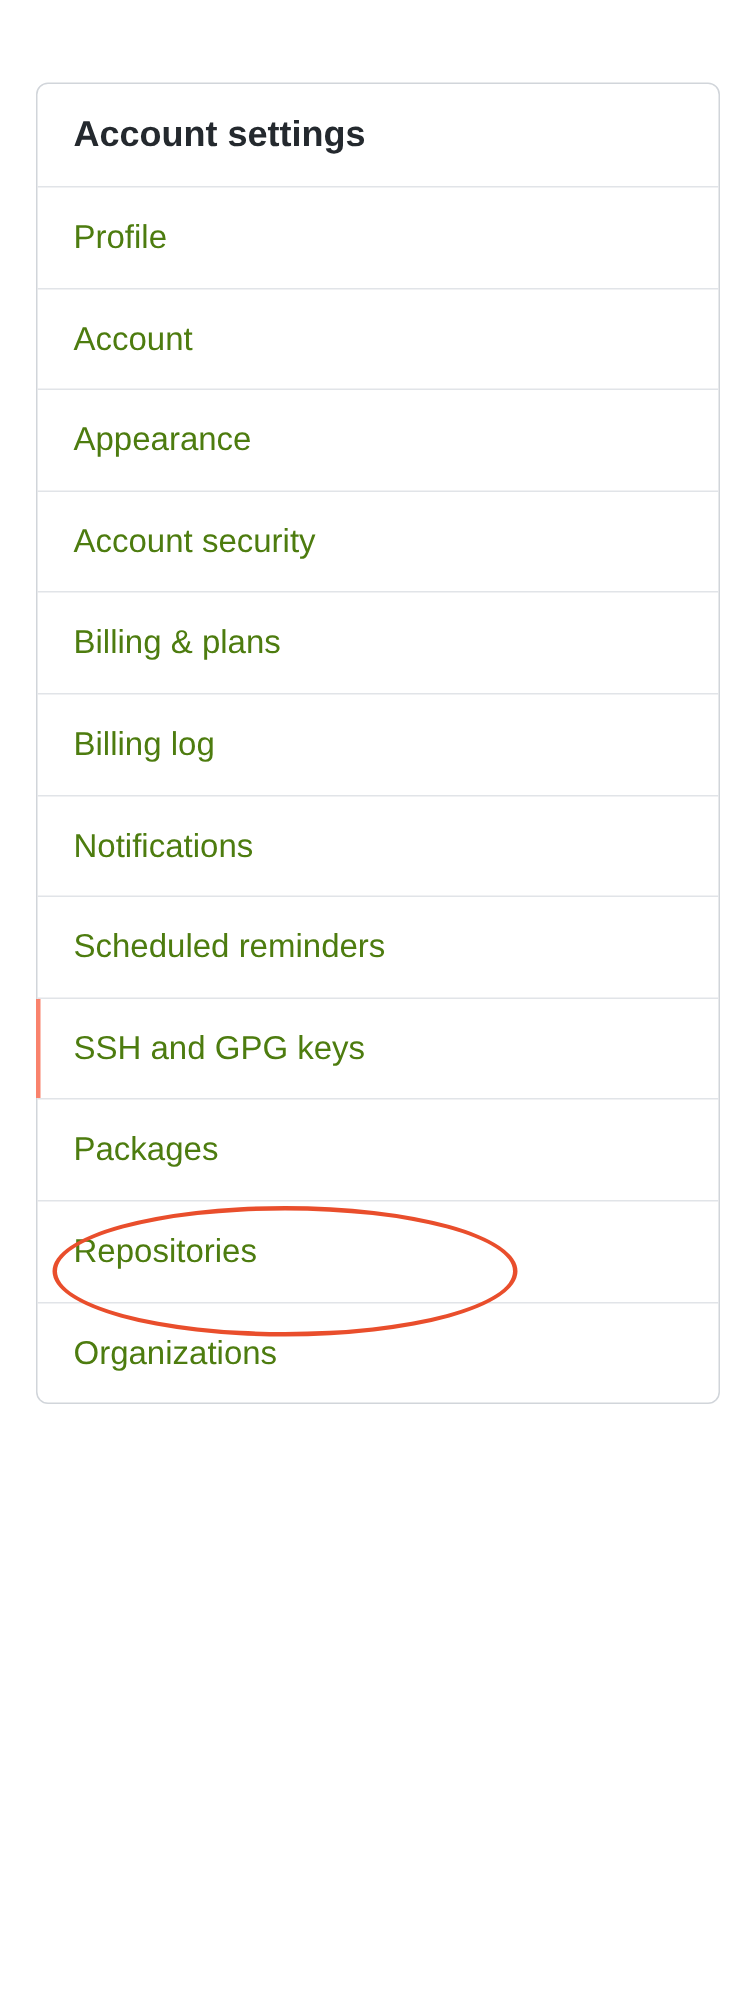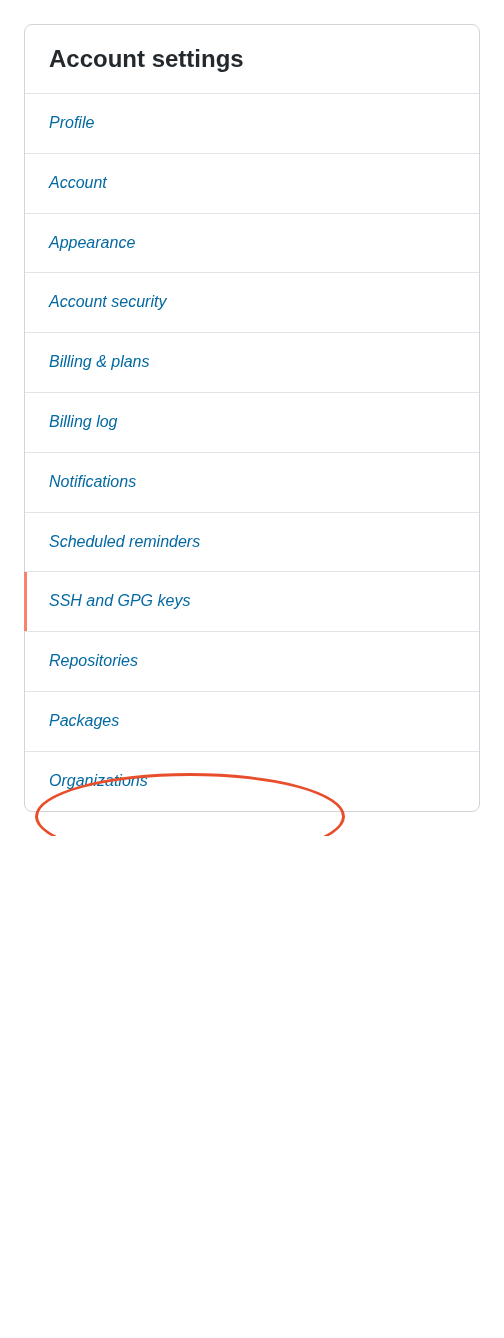--- a/index.html
+++ b/index.html
@@ -11,39 +11,39 @@
       font-family: -apple-system, BlinkMacSystemFont, "Segoe UI", Helvetica, Arial, sans-serif;
       background: #ffffff;
       padding: 24px;
       width: 504px;
     }
     .menu {
       border: 1px solid #d1d5da;
       border-radius: 8px;
       overflow: visible;
       background: #ffffff;
+      margin-top: 31px;
     }
     .menu-header {
       padding: 20px 24px;
       font-size: 24px;
       font-weight: 600;
       color: #24292e;
       border-bottom: 1px solid #e1e4e8;
     }
     .menu-item {
       display: block;
       padding: 19px 24px;
-      font-size: 16px;
-      color: #0369a1;
+      font-size: 22px;
+      color: #4d7c0f;
       border-bottom: 1px solid #e1e4e8;
       text-decoration: none;
       cursor: pointer;
       line-height: 1.3;
       position: relative;
-      font-style: italic;
     }
     .menu-item:last-child {
       border-bottom: none;
     }
     .menu-item.selected {
       position: relative;
     }
     .menu-item.selected::before {
       content: "";
       position: absolute;
@@ -72,18 +72,18 @@
     <div class="menu-header">Account settings</div>
     <a class="menu-item">Profile</a>
     <a class="menu-item">Account</a>
     <a class="menu-item">Appearance</a>
     <a class="menu-item">Account security</a>
     <a class="menu-item">Billing &amp; plans</a>
     <a class="menu-item">Billing log</a>
     <a class="menu-item">Notifications</a>
     <a class="menu-item">Scheduled reminders</a>
     <a class="menu-item selected" id="highlighted-item">SSH and GPG keys</a>
+    <a class="menu-item">Packages</a>
     <a class="menu-item">Repositories</a>
-    <a class="menu-item">Packages</a>
     <a class="menu-item">Organizations</a>
   </nav>
   <div class="highlight-ellipse" id="ellipse" style="left: 11px; top: 748.906px; width: 310px; height: 86.8906px;"></div>
 </div>
 
 </body></html>

